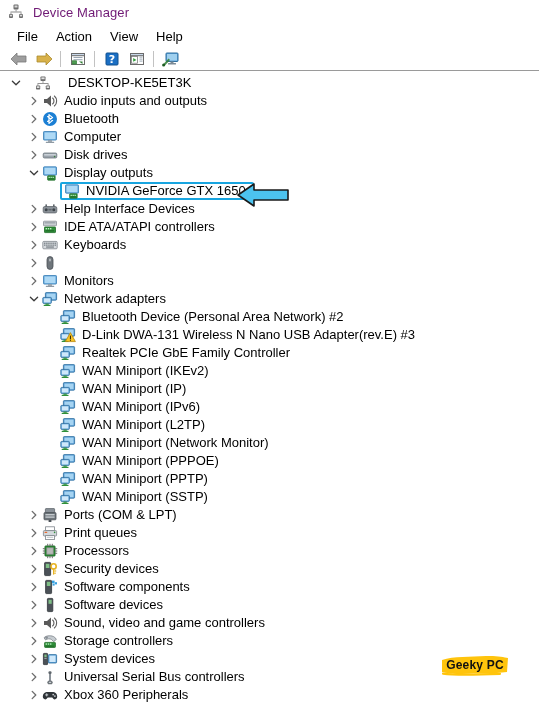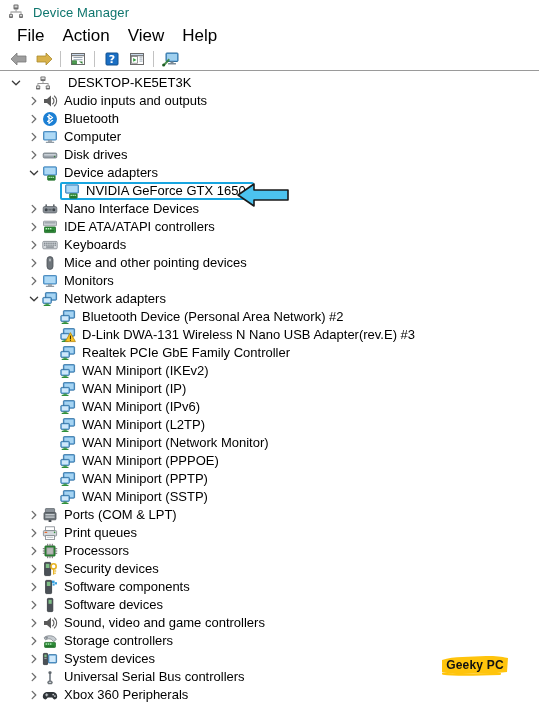--- a/index.html
+++ b/index.html
@@ -19,35 +19,35 @@
   
   #titlebar {
     height: 25px;
     display: flex;
     align-items: center;
     padding-left: 8px;
     background: #ffffff;
   }
   #titlebar .title-text {
     font-size: 13px;
-    color: #0f766e;
+    color: #701a75;
     margin-left: 9px;
     letter-spacing: .1px;
   }
 
   
   #menubar {
     height: 22px;
     display: flex;
     align-items: center;
     padding-left: 8px;
     background: #ffffff;
   }
   #menubar .menu-item {
-    font-size: 17px;
+    font-size: 13px;
     color: #000;
     padding: 0 9px;
     cursor: default;
     white-space: nowrap;
   }
 
   
   #toolbar {
     height: 24px;
     display: flex;
@@ -336,21 +336,21 @@
           <rect x="1.5" y="1.8" width="13" height="8.4" rx="0.8" fill="#5aa0d8" stroke="#3a7fb5" stroke-width="0.8"></rect>
           <rect x="2.5" y="2.7" width="11" height="6.6" fill="#aed9f5"></rect>
           <rect x="6" y="10.3" width="4" height="1.4" fill="#8f9aa4"></rect>
           <rect x="5.6" y="10.8" width="7.6" height="4.4" rx="0.6" fill="#2f8f3a" stroke="#1e6b26" stroke-width="0.7"></rect>
           <rect x="6.6" y="11.8" width="1.2" height="1.2" fill="#bdf0c4"></rect>
           <rect x="8.6" y="11.8" width="1.2" height="1.2" fill="#bdf0c4"></rect>
           <rect x="10.6" y="11.8" width="1.2" height="1.2" fill="#bdf0c4"></rect>
           <rect x="6.6" y="13.4" width="5.2" height="1" fill="#1e6b26"></rect>
         </svg>
       </span>
-      <span class="lbl">Device adapters</span>
+      <span class="lbl">Display outputs</span>
     </div>
     <div class="row lvl2 highlight">
       <span class="chev"></span>
       <span class="hl-box">
         <span class="ico">
           <svg width="16" height="16" viewBox="0 0 16 16">
             <rect x="1.5" y="1.8" width="13" height="8.4" rx="0.8" fill="#5aa0d8" stroke="#3a7fb5" stroke-width="0.8"></rect>
             <rect x="2.5" y="2.7" width="11" height="6.6" fill="#aed9f5"></rect>
             <rect x="6" y="10.3" width="4" height="1.4" fill="#8f9aa4"></rect>
             <rect x="5.6" y="10.8" width="7.6" height="4.4" rx="0.6" fill="#2f8f3a" stroke="#1e6b26" stroke-width="0.7"></rect>
@@ -372,21 +372,21 @@
       <span class="ico">
         <svg width="16" height="16" viewBox="0 0 16 16">
           <rect x="1.2" y="5.5" width="13.6" height="6.4" rx="1.6" fill="#8b9299" stroke="#5f666c" stroke-width="0.8"></rect>
           <circle cx="4.2" cy="8.7" r="1.5" fill="#3e454b"></circle>
           <circle cx="11.8" cy="8.7" r="1.5" fill="#3e454b"></circle>
           <rect x="6.4" y="7.9" width="3.2" height="1.6" fill="#5f666c"></rect>
           <rect x="3.4" y="3.4" width="1.6" height="2.4" fill="#5f666c"></rect>
           <rect x="11" y="3.4" width="1.6" height="2.4" fill="#5f666c"></rect>
         </svg>
       </span>
-      <span class="lbl">Nano Interface Devices</span>
+      <span class="lbl">Help Interface Devices</span>
     </div>
     <div class="row lvl1">
       <span class="chev">
         <svg width="10" height="10" viewBox="0 0 10 10">
           <path d="M3.2 1.4 L6.8 5 L3.2 8.6" stroke="#6d6d6d" stroke-width="1.3" fill="none" stroke-linecap="round" stroke-linejoin="round"></path>
         </svg>
       </span>
       <span class="ico">
         <svg width="16" height="16" viewBox="0 0 16 16">
           <rect x="1.5" y="2.2" width="13" height="4.6" rx="0.6" fill="#c9ced3" stroke="#8a9197" stroke-width="0.8"></rect>
@@ -431,21 +431,20 @@
         <svg width="10" height="10" viewBox="0 0 10 10">
           <path d="M3.2 1.4 L6.8 5 L3.2 8.6" stroke="#6d6d6d" stroke-width="1.3" fill="none" stroke-linecap="round" stroke-linejoin="round"></path>
         </svg>
       </span>
       <span class="ico">
         <svg width="16" height="16" viewBox="0 0 16 16">
           <rect x="5" y="1.6" width="6" height="12.8" rx="3" fill="#6e757b" stroke="#4b5157" stroke-width="0.8"></rect>
           <rect x="7.4" y="3.4" width="1.2" height="3" rx="0.6" fill="#d8dcdf"></rect>
         </svg>
       </span>
-      <span class="lbl">Mice and other pointing devices</span>
     </div>
     <div class="row lvl1">
       <span class="chev">
         <svg width="10" height="10" viewBox="0 0 10 10">
           <path d="M3.2 1.4 L6.8 5 L3.2 8.6" stroke="#6d6d6d" stroke-width="1.3" fill="none" stroke-linecap="round" stroke-linejoin="round"></path>
         </svg>
       </span>
       <span class="ico">
         <svg width="16" height="16" viewBox="0 0 16 16">
           <rect x="1.5" y="2.5" width="13" height="8.6" rx="0.8" fill="#5aa0d8" stroke="#3a7fb5" stroke-width="0.8"></rect>

